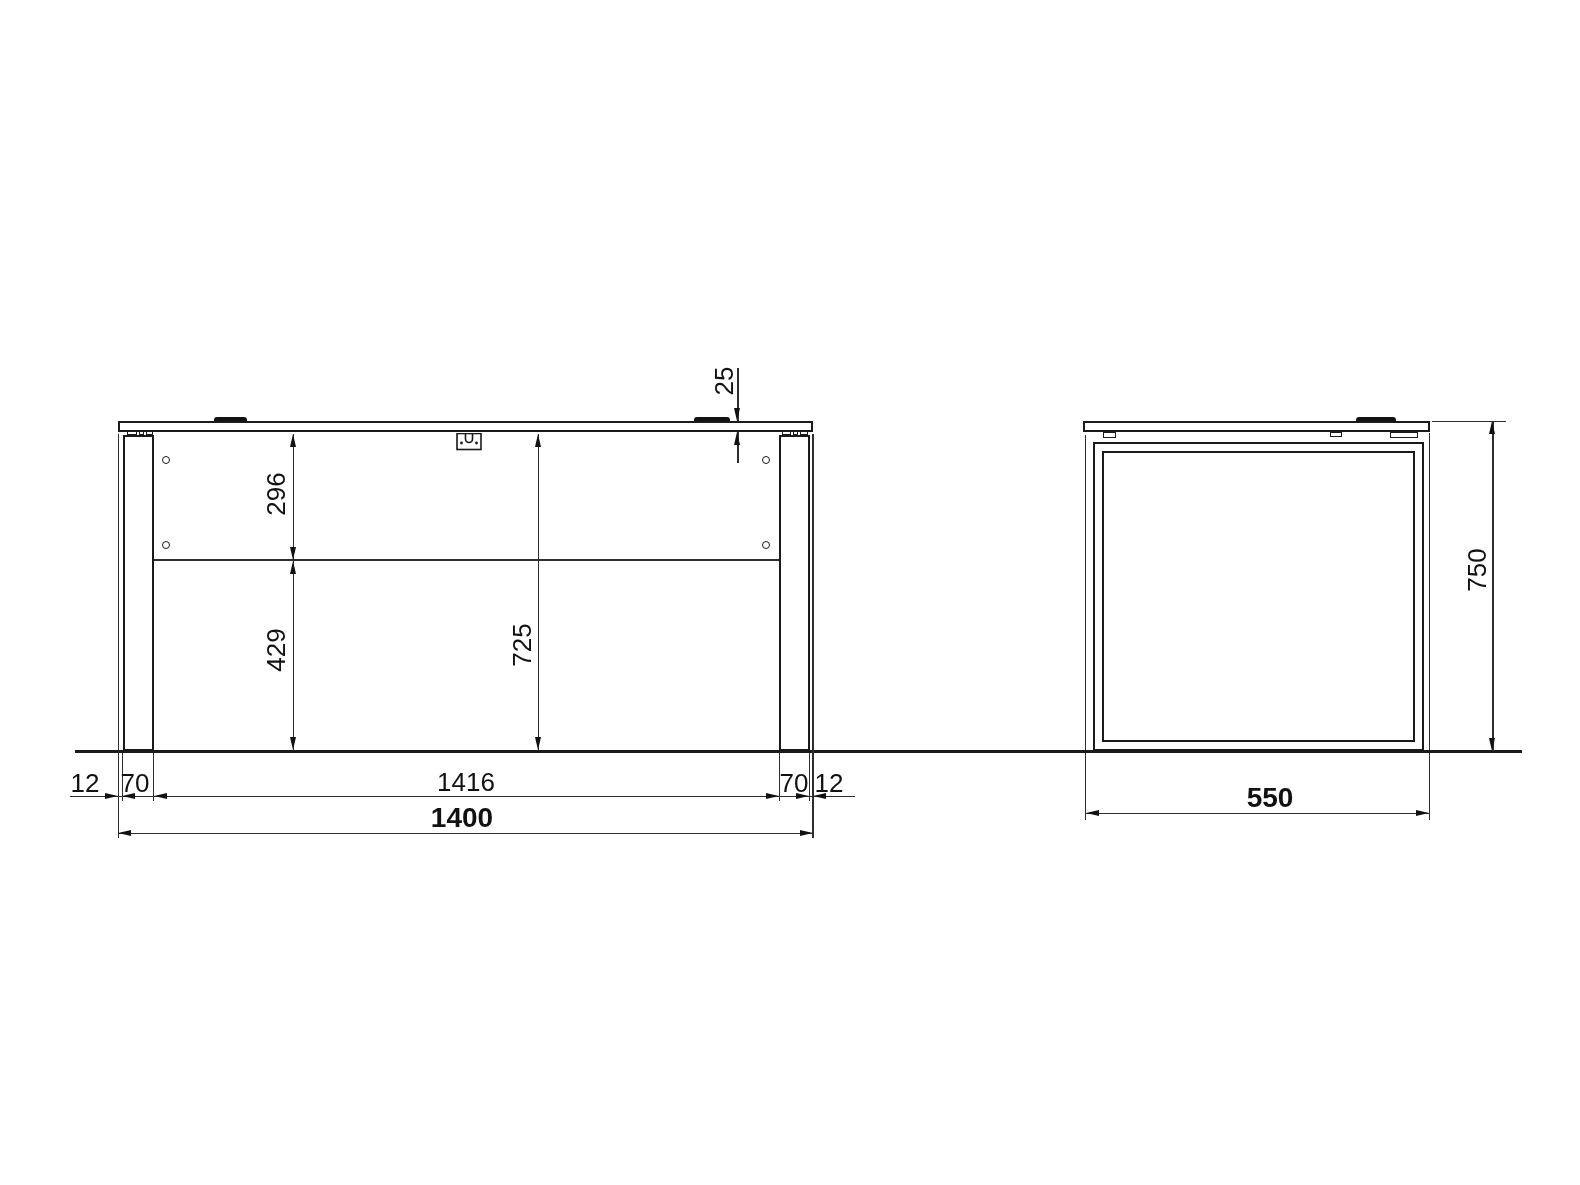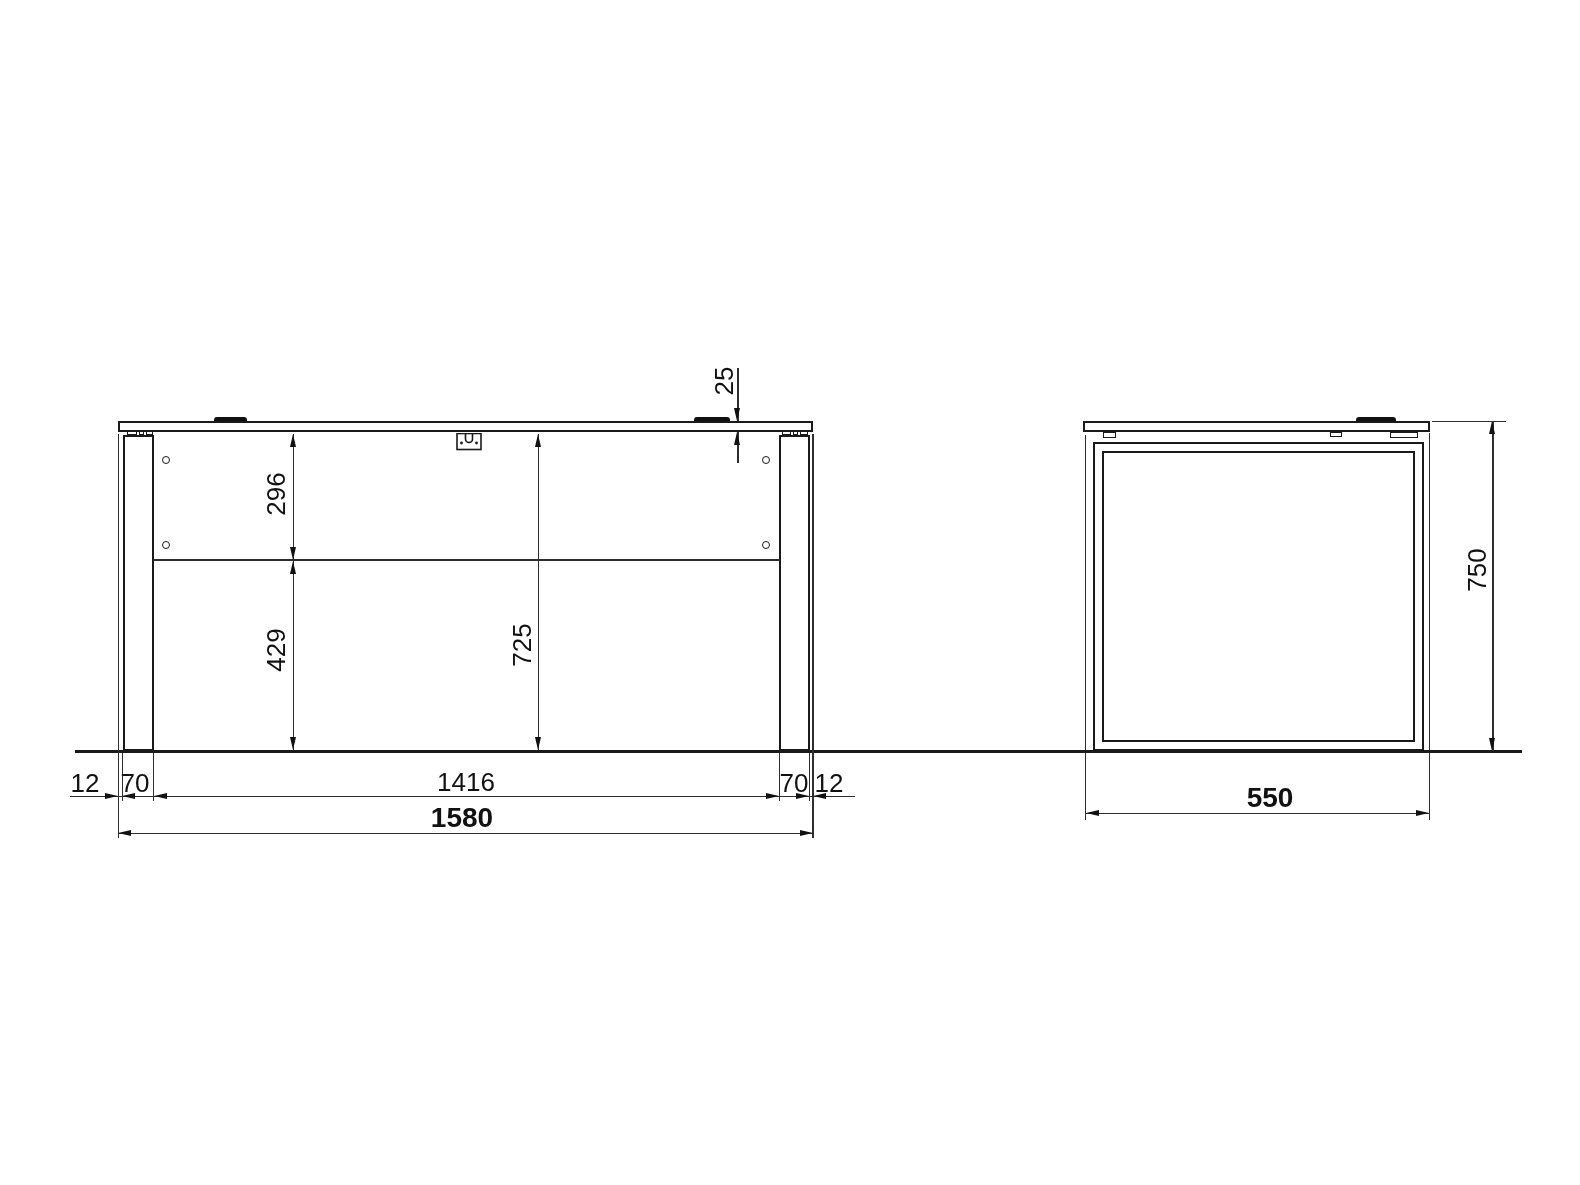--- a/index.html
+++ b/index.html
@@ -109,21 +109,21 @@
   <div class="al" style="left:813px;top:792.5px;"></div>
   <div class="dimtext" style="left:65px;top:770px;width:40px;">12</div>
   <div class="dimtext" style="left:115px;top:770px;width:40px;">70</div>
   <div class="dimtext" style="left:426px;top:769px;width:80px;">1416</div>
   <div class="dimtext" style="left:774px;top:770px;width:40px;">70</div>
   <div class="dimtext" style="left:809px;top:770px;width:40px;">12</div>
 
   <div class="thin" style="left:118px;top:832.5px;width:695px;height:1.5px;"></div>
   <div class="al" style="left:118px;top:829.5px;"></div>
   <div class="ar" style="left:800px;top:829.5px;"></div>
-  <div class="dimtext bold" style="left:412px;top:804px;width:100px;">1580</div>
+  <div class="dimtext bold" style="left:412px;top:804px;width:100px;">1400</div>
 
   <div class="thin" style="left:1432px;top:420.5px;width:74px;height:1.5px;"></div>
   <div class="thin" style="left:1492px;top:421px;width:1.5px;height:330px;"></div>
   <div class="au" style="left:1489px;top:421px;"></div>
   <div class="ad" style="left:1489px;top:738px;"></div>
   <div class="dimtext vert" style="left:1447px;top:557px;width:60px;">750</div>
 
   <div class="thin" style="left:1086px;top:812.5px;width:343px;height:1.5px;"></div>
   <div class="al" style="left:1086px;top:809.5px;"></div>
   <div class="ar" style="left:1416px;top:809.5px;"></div>

